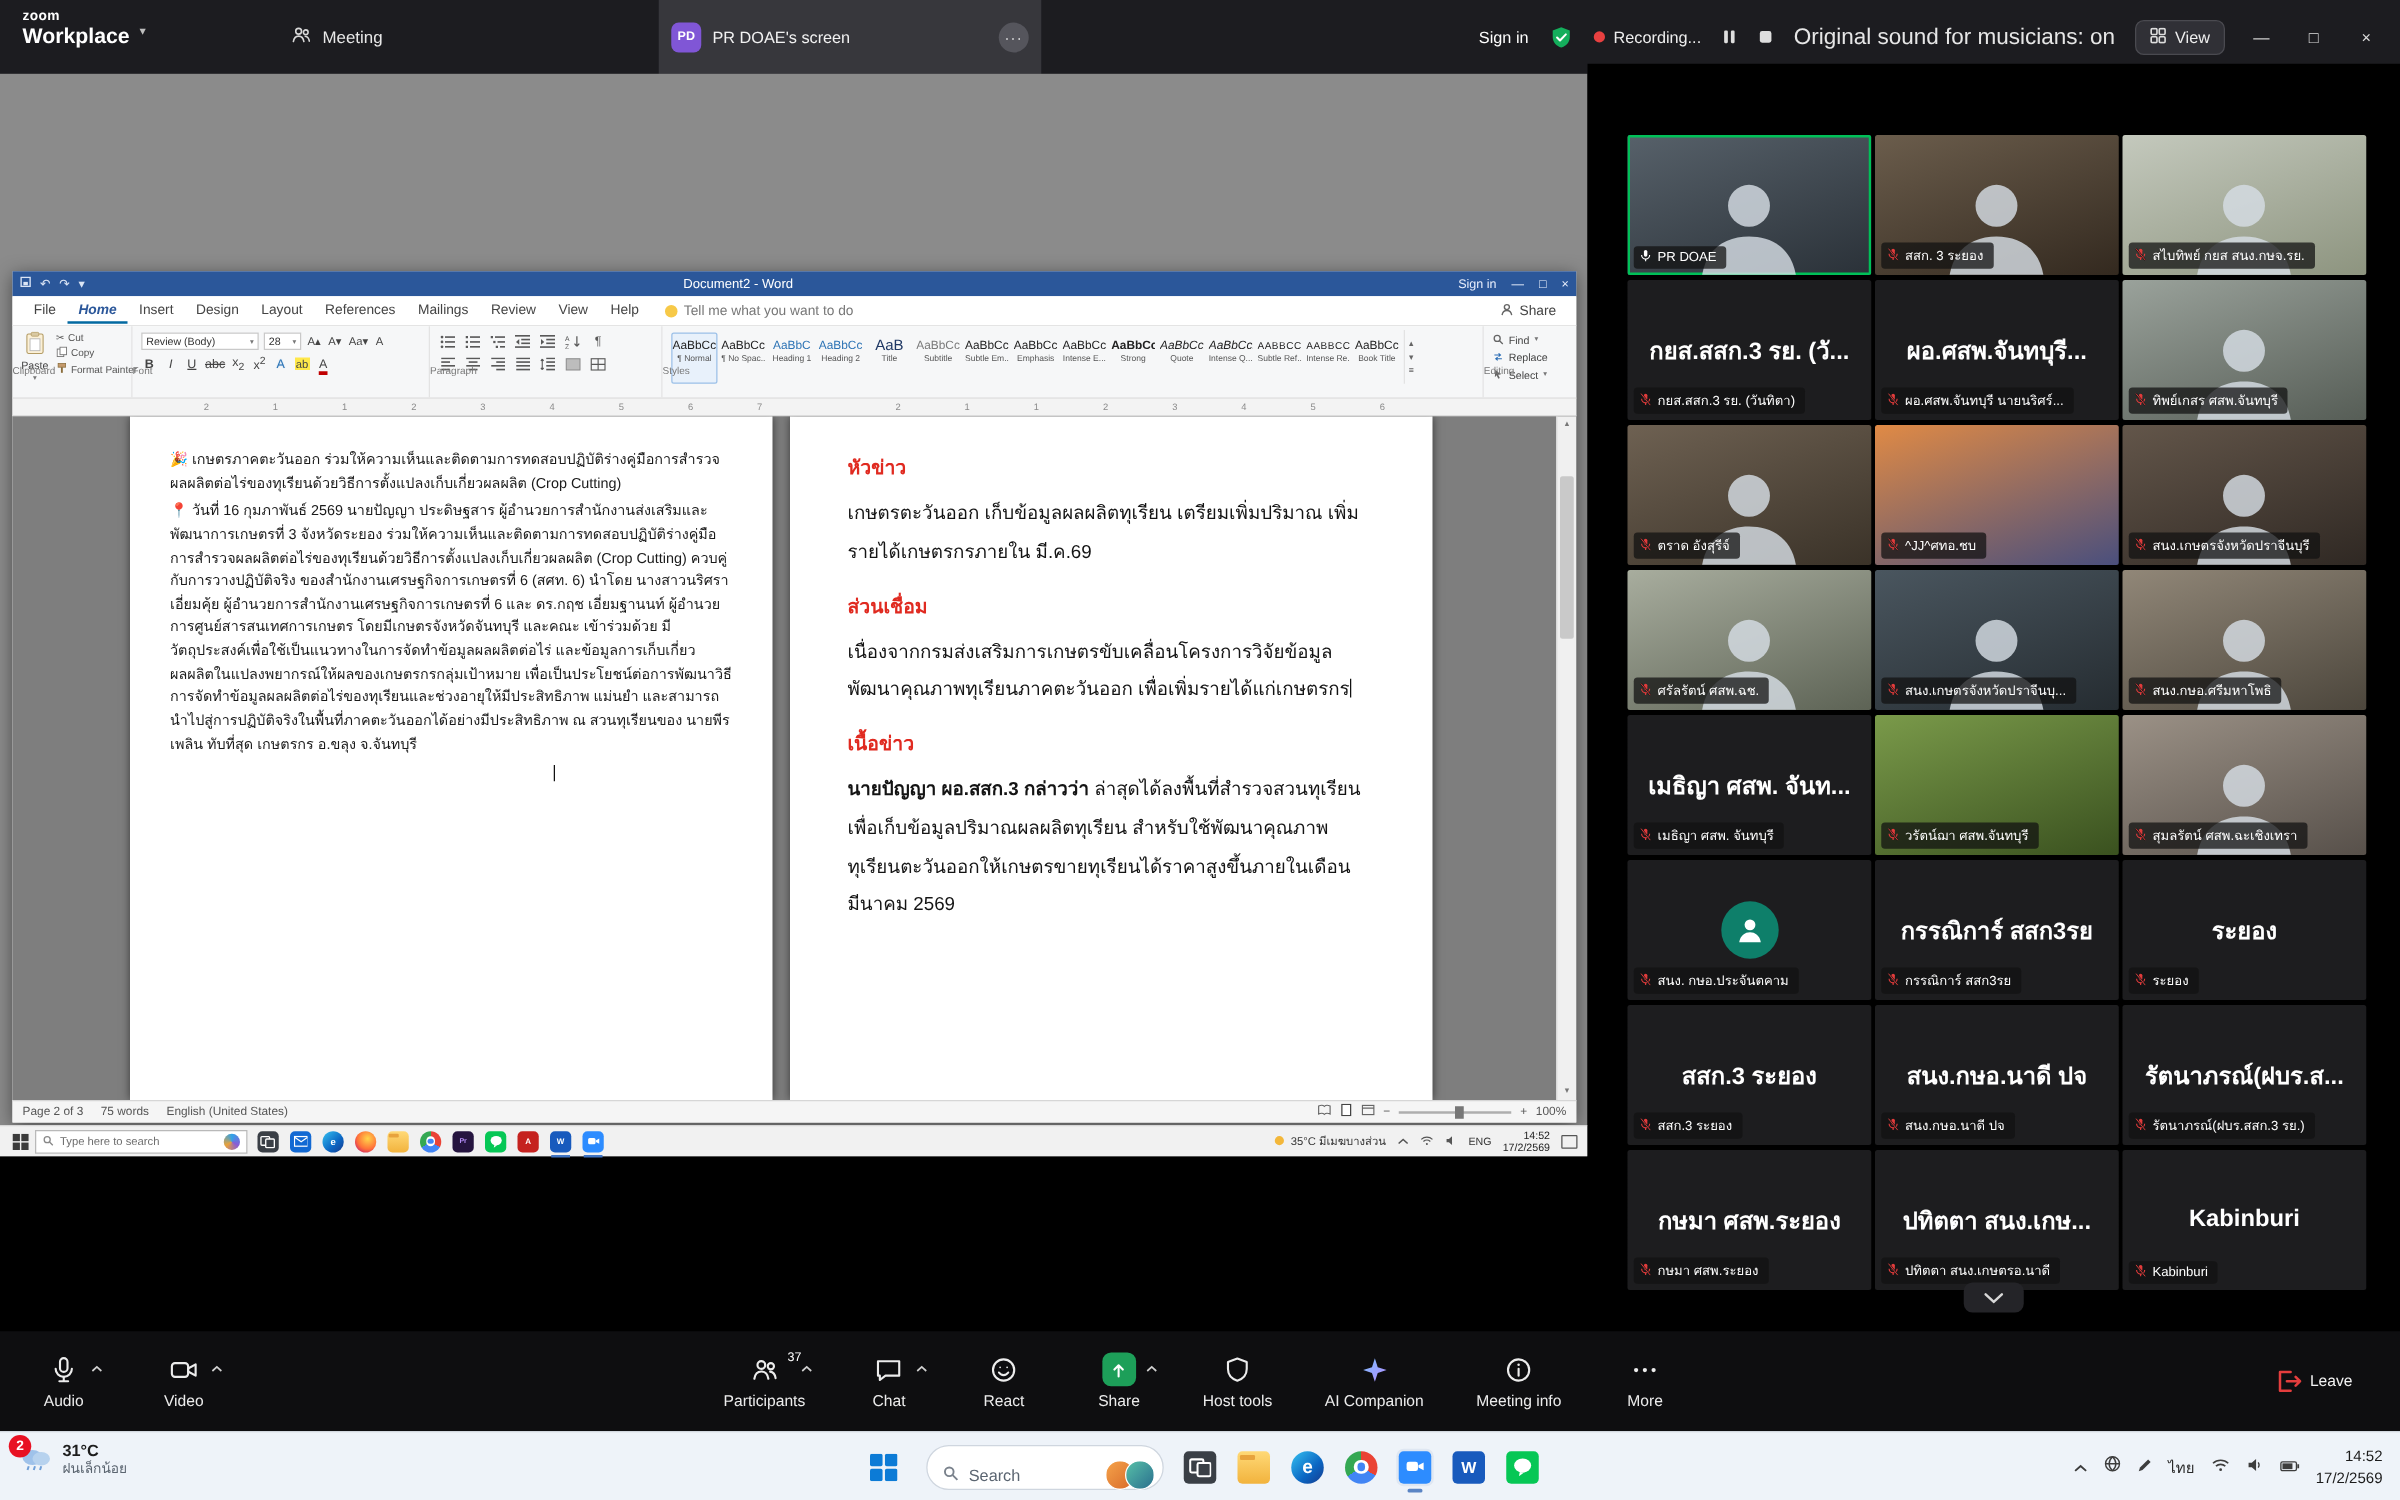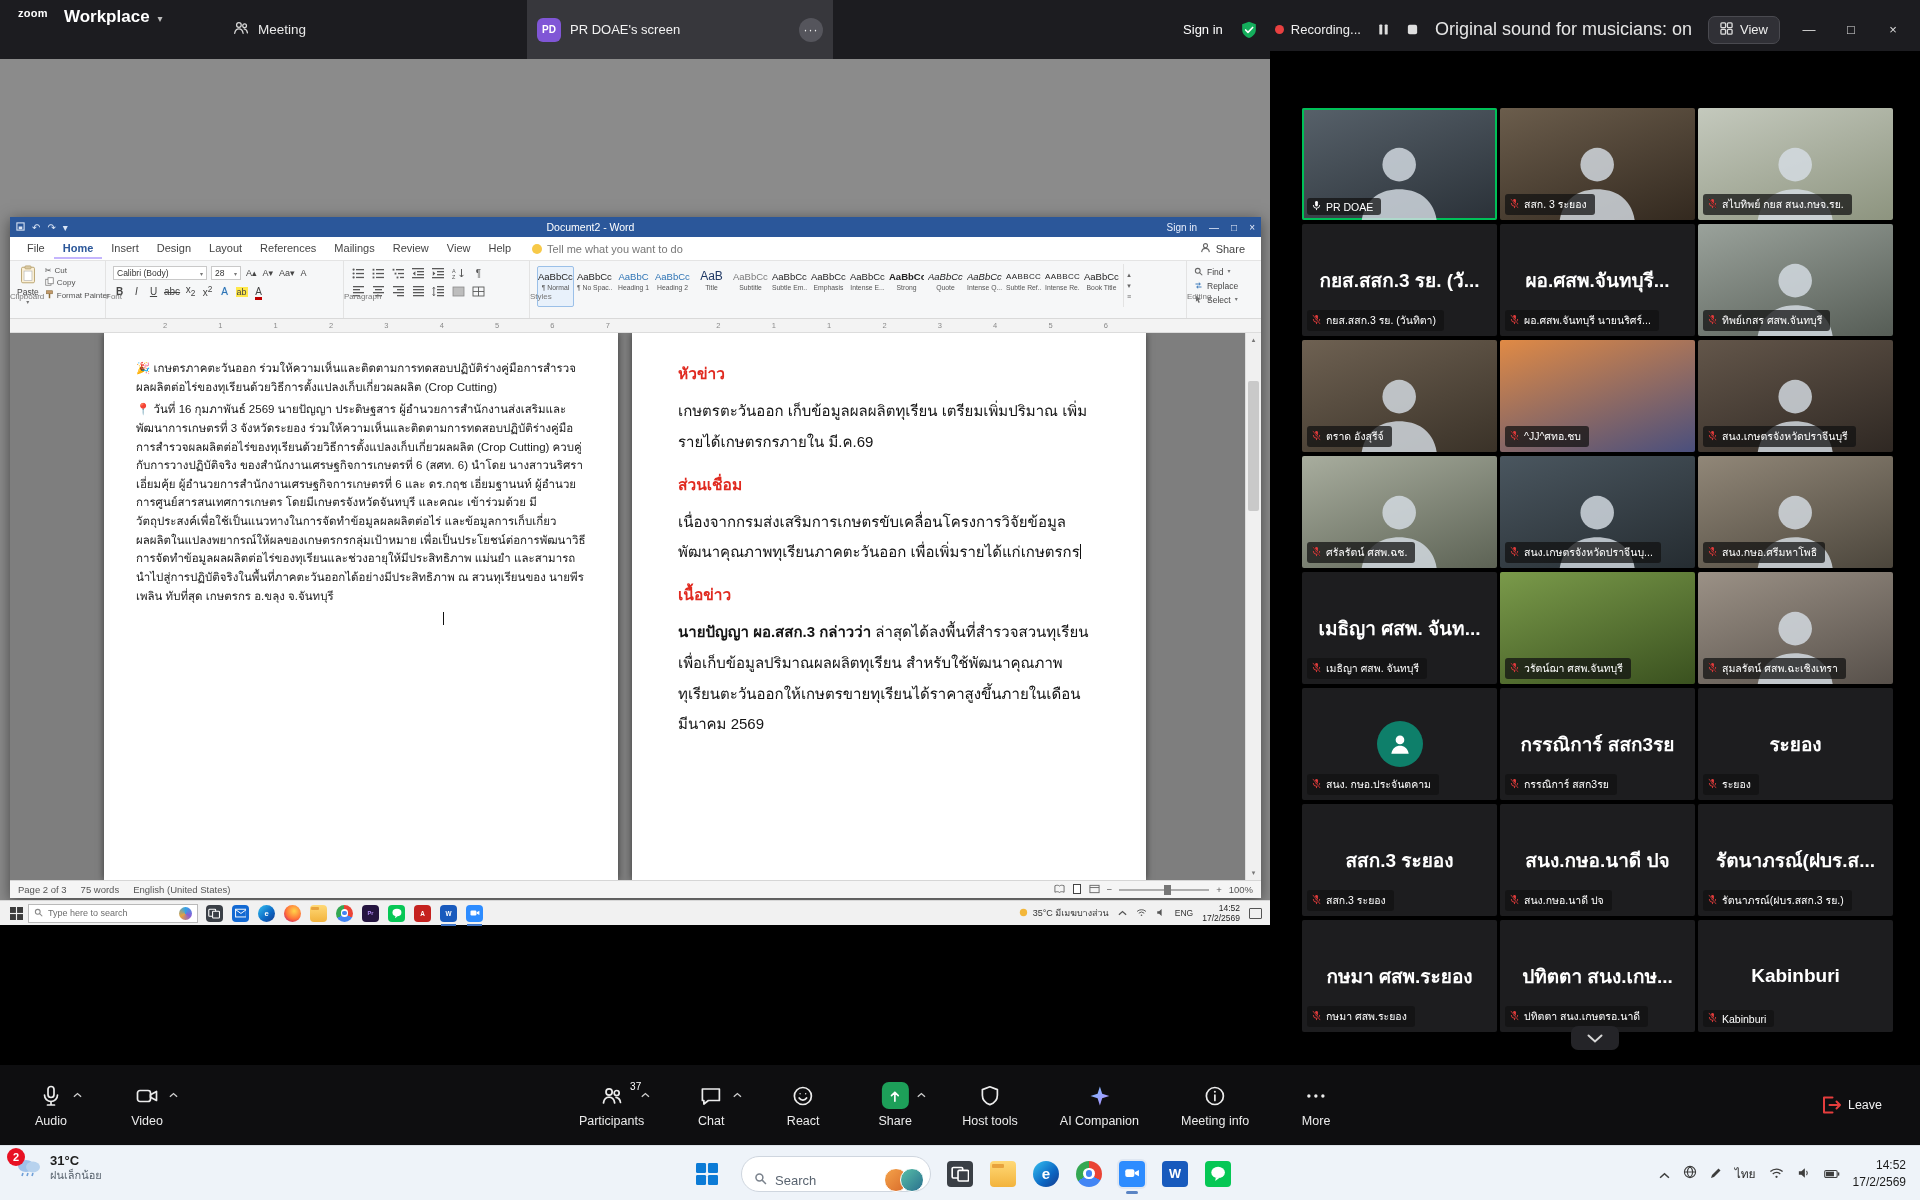--- a/index.html
+++ b/index.html
@@ -4,21 +4,21 @@
 <style>
   * { margin:0; padding:0; box-sizing:border-box; }
   html,body { width:1920px; height:1200px; overflow:hidden; background:#000;
     font-family:"Liberation Sans", sans-serif; }
   .screen { position:relative; width:1920px; height:1200px; background:#000; }
 
   
   .topbar { position:absolute; left:0; top:0; width:1920px; height:59px;
     background:#1c1c20; color:#fff; }
   .logo { position:absolute; left:18px; top:8px; display:flex; align-items:center; gap:8px; cursor:default; }
-  .logo-stack { display:flex; line-height:1.05;gap:16px; }
+  .logo-stack { display:flex; flex-direction:column; line-height:1.05; }
   .logo-zoom { font-size:11px; font-weight:700; letter-spacing:.3px; }
   .logo-wp { font-size:17px; font-weight:700; }
   .logo .chev { color:#bdbdbd; font-size:10px; margin-top:4px; }
   .tab-meeting { position:absolute; left:218px; top:0; height:59px; display:flex; align-items:center; gap:8px;
     font-size:13.5px; color:#e8e8e8; padding:0 14px; }
   .tab-active { position:absolute; left:527px; top:0; width:306px; height:59px; background:#37373c;
     display:flex; align-items:center; gap:9px; padding:0 10px; }
   .pd-badge { width:24px; height:24px; border-radius:6px; background:#8056d6; color:#fff;
     font-size:10px; font-weight:700; display:flex; align-items:center; justify-content:center; }
   .tab-title { font-size:13px; color:#f2f2f2; flex:1; white-space:nowrap; overflow:hidden; }
@@ -44,21 +44,21 @@
   .w-title { height:20px; background:#2b579a; color:#fff; display:flex; align-items:center;
     font-size:10.5px; padding:0 6px; flex:0 0 auto; }
   .w-qat { display:flex; align-items:center; gap:7px; width:80px; }
   .w-qat span { font-size:10px; color:#dbe5f5; }
   .w-title-text { flex:1; text-align:center; }
   .w-title-right { display:flex; align-items:center; gap:12px; width:170px; justify-content:flex-end; }
   .w-title-right .wbtn { font-size:10px; color:#e8eefc; }
   .w-menu { height:24px; background:#fff; border-bottom:1px solid #e4e4e4; display:flex; align-items:center;
     font-size:11px; color:#444; padding:0 8px; gap:2px; flex:0 0 auto; }
   .m-item { padding:3px 9px; }
-  .m-item.on { color:#2b579a; font-weight:700; border-bottom:2px solid #c4b5fd; }
+  .m-item.on { color:#2b579a; font-weight:700; border-bottom:2px solid #0369a1;font-style:italic; }
   .tellme { display:flex; align-items:center; gap:5px; color:#777; margin-left:10px; }
   .bulb { width:10px; height:10px; border-radius:50%; background:#f7c948; display:inline-block; }
   .w-share { margin-left:auto; display:flex; align-items:center; gap:5px; color:#444; padding-right:8px; }
   .w-ribbon { height:58px; background:#f6f7f8; border-bottom:1px solid #d9d9d9; display:flex; flex:0 0 auto; }
   .rg { position:relative; border-right:1px solid #e3e3e3; padding:3px 7px 12px; }
   .rg-label { position:absolute; bottom:17px; left:0; right:0; text-align:left; font-size:8px; color:#787878; }
   .clip-flex { display:flex; gap:6px; }
   .paste { display:flex; flex-direction:column; align-items:center; font-size:8.5px; color:#444; gap:1px; padding-top:1px; }
   .clip-col { display:flex; flex-direction:column; gap:2px; padding-top:2px; }
   .mini-btn { display:flex; align-items:center; gap:3px; font-size:8px; color:#555; white-space:nowrap; }
@@ -354,21 +354,21 @@
                   <span>Format Painter</span>
                 </div>
             </div>
           </div>
           <div class="rg-label">Clipboard</div>
         </div>
 
         <div class="rg" style="width:238px;">
           <div class="font-row1">
             <span class="fname">
-                <span style="overflow:hidden;white-space:nowrap;">Calibri (Body)</span>
+                <span style="overflow:hidden;white-space:nowrap;">Review (Body)</span>
                 <span style="margin-left:auto;font-size:6px;color:#777;">▾</span>
               </span>
             <span class="fsize">
                 <span>28</span>
                 <span style="margin-left:auto;font-size:6px;color:#777;">▾</span>
               </span>
             <span style="display:flex;gap:4px;">
                 <span class="fbtn1">A▴</span>
                 <span class="fbtn1">A▾</span>
                 <span class="fbtn1">Aa▾</span>

